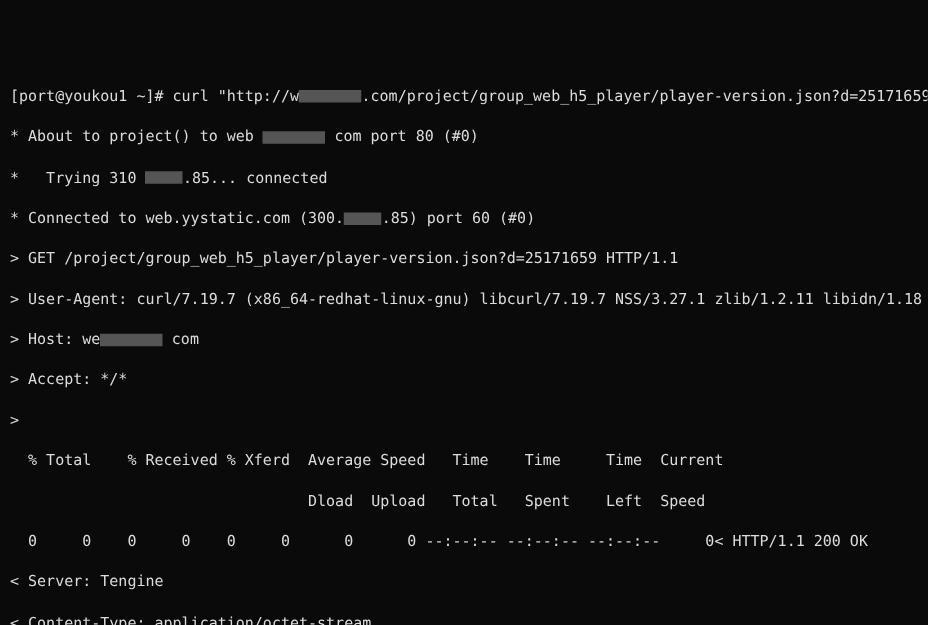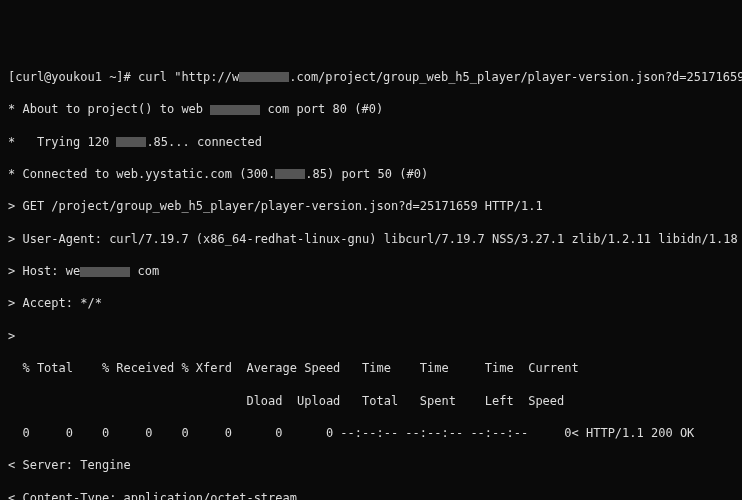--- a/index.html
+++ b/index.html
@@ -16,24 +16,24 @@
       white-space: pre;
     }
     .ln { display: block; position: relative; }
     .mask { color: #0a0a0a; background: #555; display: inline-block; width: 50px; height: 10px; vertical-align: middle; }
   </style>
 </head>
 <body>
 
 
 
-<span class="ln"><span>[curl@youkou1 ~]# </span><span>curl "http://w</span><span class="mask"></span><span>.com/project/group_web_h5_player/player-version.json?d=25171659" -voa</span></span>
+<span class="ln"><span>[port@youkou1 ~]# </span><span>curl "http://w</span><span class="mask"></span><span>.com/project/group_web_h5_player/player-version.json?d=25171659" -voa</span></span>
 <span class="ln"><span>* About to project() to web </span><span class="mask"></span><span> com port 80 (#0)</span></span>
-<span class="ln"><span>*   Trying 120 </span><span class="mask" style="width:30px"></span><span>.85... connected</span></span>
-<span class="ln"><span>* Connected to web.yystatic.com (300.</span><span class="mask" style="width:30px"></span><span>.85) port 50 (#0)</span></span>
+<span class="ln"><span>*   Trying 310 </span><span class="mask" style="width:30px"></span><span>.85... connected</span></span>
+<span class="ln"><span>* Connected to web.yystatic.com (300.</span><span class="mask" style="width:30px"></span><span>.85) port 60 (#0)</span></span>
 <span class="ln">&gt; GET /project/group_web_h5_player/player-version.json?d=25171659 HTTP/1.1</span>
 <span class="ln">&gt; User-Agent: curl/7.19.7 (x86_64-redhat-linux-gnu) libcurl/7.19.7 NSS/3.27.1 zlib/1.2.11 libidn/1.18 libssh2/1.4.2</span>
 <span class="ln"><span>&gt; Host: we</span><span class="mask"></span><span> com</span></span>
 <span class="ln">&gt; Accept: */*</span>
 <span class="ln">&gt; </span>
 <span class="ln">  % Total    % Received % Xferd  Average Speed   Time    Time     Time  Current</span>
 <span class="ln">                                 Dload  Upload   Total   Spent    Left  Speed</span>
 <span class="ln">  0     0    0     0    0     0      0      0 --:--:-- --:--:-- --:--:--     0&lt; HTTP/1.1 200 OK</span>
 <span class="ln">&lt; Server: Tengine</span>
 <span class="ln">&lt; Content-Type: application/octet-stream</span>

